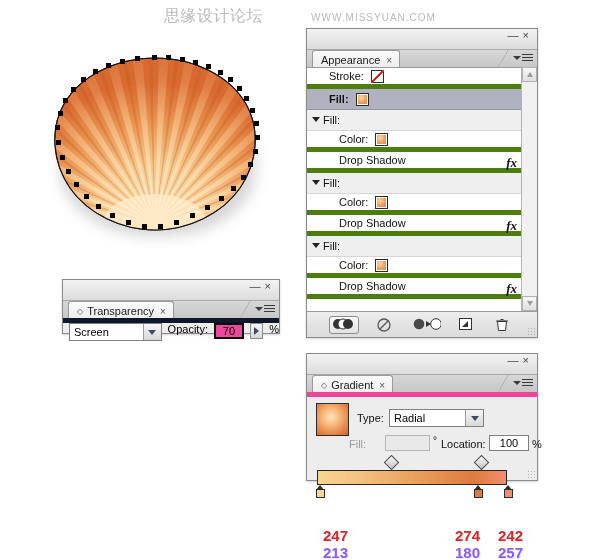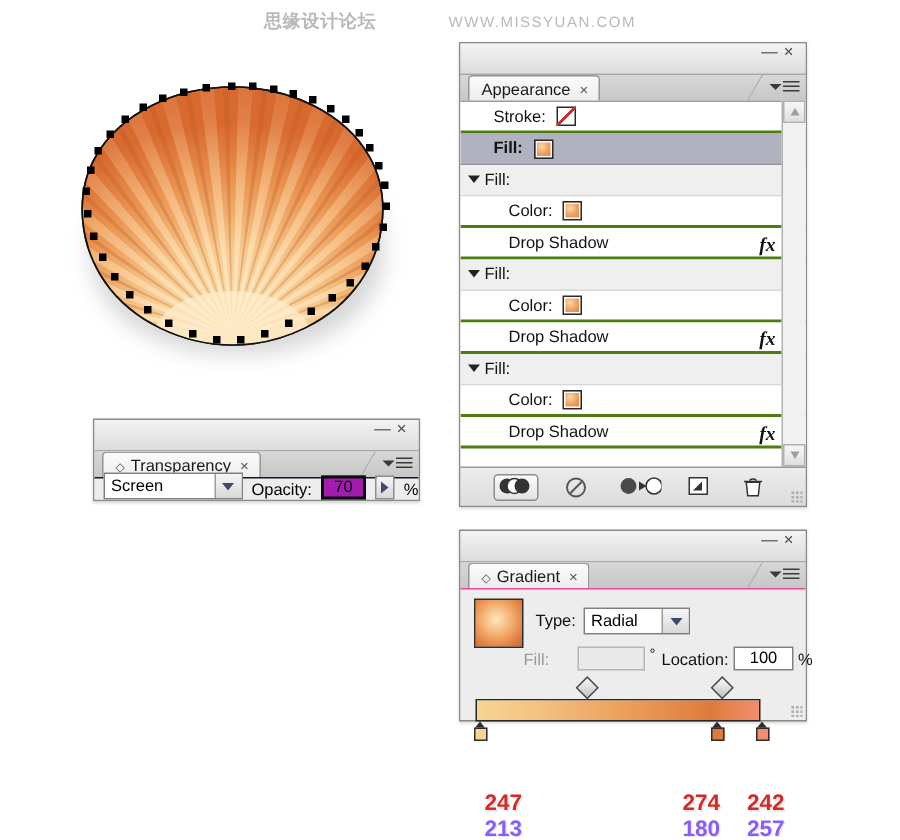--- a/index.html
+++ b/index.html
@@ -16,21 +16,21 @@
   
   #watermark{
     position:absolute;top:6px;left:0;width:600px;
     text-align:center;
     color:#b9b9b9;
     font-size:11px;
     letter-spacing:.5px;
     white-space:nowrap;
     user-select:none;
   }
-  #watermark .cn{font-size:12px;margin-right:8px;font-weight:bold;}
+  #watermark .cn{font-size:16px;margin-right:8px;}
   #watermark .url{font-size:10px;letter-spacing:1px;margin-left:40px;}
 
   
   #artboard{position:absolute;left:30px;top:28px;width:250px;height:215px;}
   #shellWrap{position:absolute;left:0;top:0;width:250px;height:215px;}
   #shellShadow{
     position:absolute;left:30px;top:48px;width:196px;height:160px;
     border-radius:49% 49% 47% 47%/58% 58% 42% 42%;
     background:rgba(120,120,120,.30);
     filter:blur(7px);
@@ -98,21 +98,21 @@
   #appearance{left:306px;top:28px;width:232px;height:310px;}
   #app-body{
     position:absolute;left:0;top:38px;right:0;bottom:26px;
     background:#ffffff;border-top:1px solid #9a9a9a;
     overflow:hidden;
   }
   .ap-row{
     position:relative;
     height:21px;
     display:flex;align-items:center;
-    border-bottom:2px solid #4d7c0f;
+    border-bottom:5px solid #4d7c0f;
     padding-left:6px;
     box-sizing:border-box;
     background:#fff;
     font-size:11px;
   }
   .ap-row.group{background:#efefef;border-bottom:1px solid #d6d6d6;}
   .ap-row.title{background:#ededed;border-bottom:1px solid #555;height:22px;}
   .ap-row.sel{background:#b0b3bf;border-bottom:1px solid #9195a3;}
   .ap-row .lbl{font-size:11px;color:#111;}
   .ap-row.title .lbl{font-weight:bold;padding-left:4px;}
@@ -179,69 +179,69 @@
     position:absolute;right:2px;bottom:2px;width:8px;height:8px;
     background:
       radial-gradient(#a8a8a8 40%,transparent 41%) 0 0/3px 3px;
     opacity:.9;
   }
 
   
   #transparency{left:62px;top:279px;width:218px;height:55px;}
   #tp-body{
     position:absolute;left:0;top:38px;right:0;bottom:0;
-    display:flex;align-items:flex-end;padding-left:6px;gap:6px;
-    background:#ededed;border-top:1px solid #0f172a;
+    display:flex;align-items:flex-start;padding-left:6px;gap:6px;
+    background:#ededed;border-top:5px solid #0f172a;
   }
   .combo{
     width:106px;height:18px;border:1px solid #7f7f7f;background:#fff;
     display:flex;align-items:center;box-sizing:border-box;
     font-size:11px;padding-left:4px;position:relative;
   }
   .combo .arrow-box{
     position:absolute;right:0;top:0;width:17px;height:16px;
     background:linear-gradient(#f6f6f6,#d8d8d8);
     border-left:1px solid #9c9c9c;
     display:flex;align-items:center;justify-content:center;
   }
   .caret{
     width:0;height:0;border-left:4px solid transparent;
     border-right:4px solid transparent;border-top:5px solid #3e4a66;
   }
   .opacity-field{
-    width:34px;height:16px;border:2px solid #0a0a0a;background:#a21caf;
+    width:34px;height:16px;border:2px solid #0a0a0a;background:#ec4899;
     display:flex;align-items:center;justify-content:center;
     font-size:11px;box-sizing:border-box;
   }
   .spin{
     width:15px;height:16px;border:1px solid #8d8d8d;
     background:linear-gradient(#f6f6f6,#d8d8d8);
     display:flex;align-items:center;justify-content:center;
     box-sizing:border-box;
   }
   .spin .rcaret{
     width:0;height:0;border-top:4px solid transparent;
     border-bottom:4px solid transparent;border-left:5px solid #3e4a66;
   }
 
   
   #gradient{left:306px;top:353px;width:232px;height:128px;}
   #gr-body{
     position:absolute;left:0;top:38px;right:0;bottom:0;
-    background:#ededed;border-top:1px solid #ec4899;text-align:center;
+    background:#ededed;border-top:5px solid #ec4899;text-align:center;
   }
   #gr-thumb{
     position:absolute;left:9px;top:6px;width:33px;height:33px;
     border:1px solid #2d2d2d;
     background:radial-gradient(circle at 45% 42%,#ffe6c0 0%,#f3ae6f 42%,#e07b3e 78%,#c8662f 100%);
     box-sizing:border-box;
   }
   .gr-lbl{position:absolute;font-size:11px;color:#111;}
   .gr-lbl.dim{color:#9a9a9a;}
-  #type-combo{position:absolute;left:82px;top:12px;width:71px;}
+  #type-combo{position:absolute;left:82px;top:12px;width:95px;}
   #angle-field{
     position:absolute;left:78px;top:38px;width:45px;height:16px;
     border:1px solid #b6b6b6;background:#e9e9e9;box-sizing:border-box;
   }
   #loc-field{
     position:absolute;left:182px;top:38px;width:40px;height:16px;
     border:1px solid #7f7f7f;background:#fff;box-sizing:border-box;
     display:flex;align-items:center;justify-content:center;font-size:11px;
   }
   #gr-ramp{

